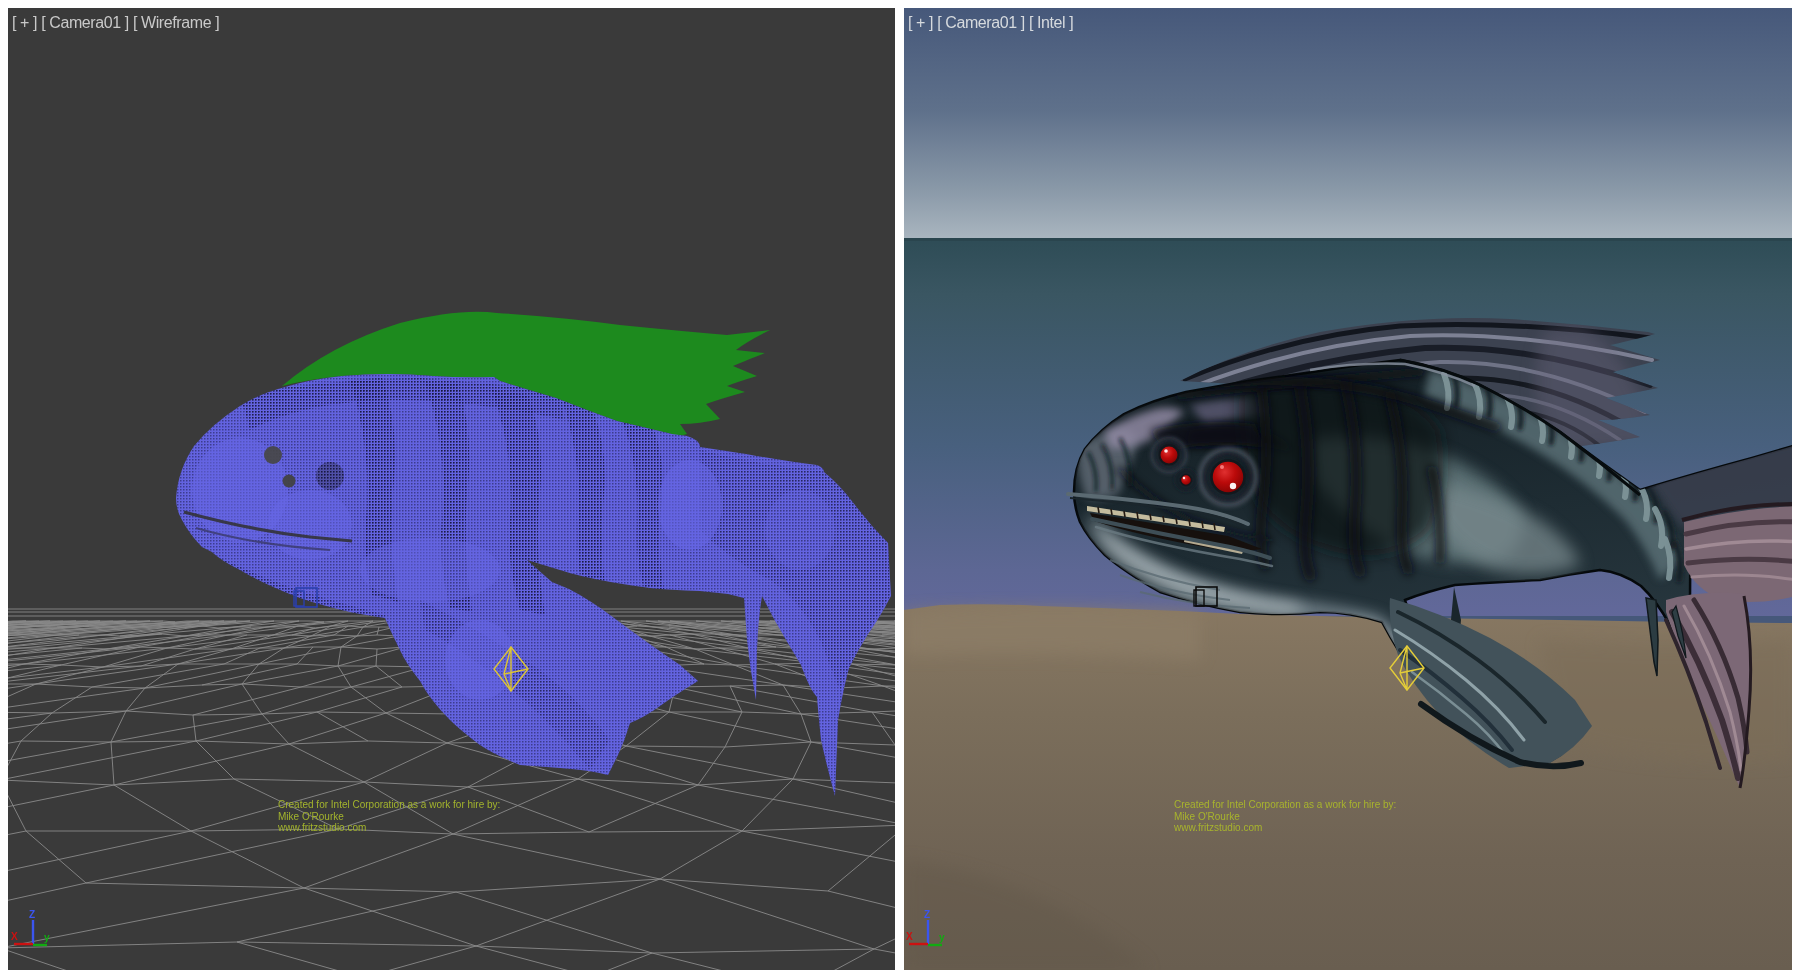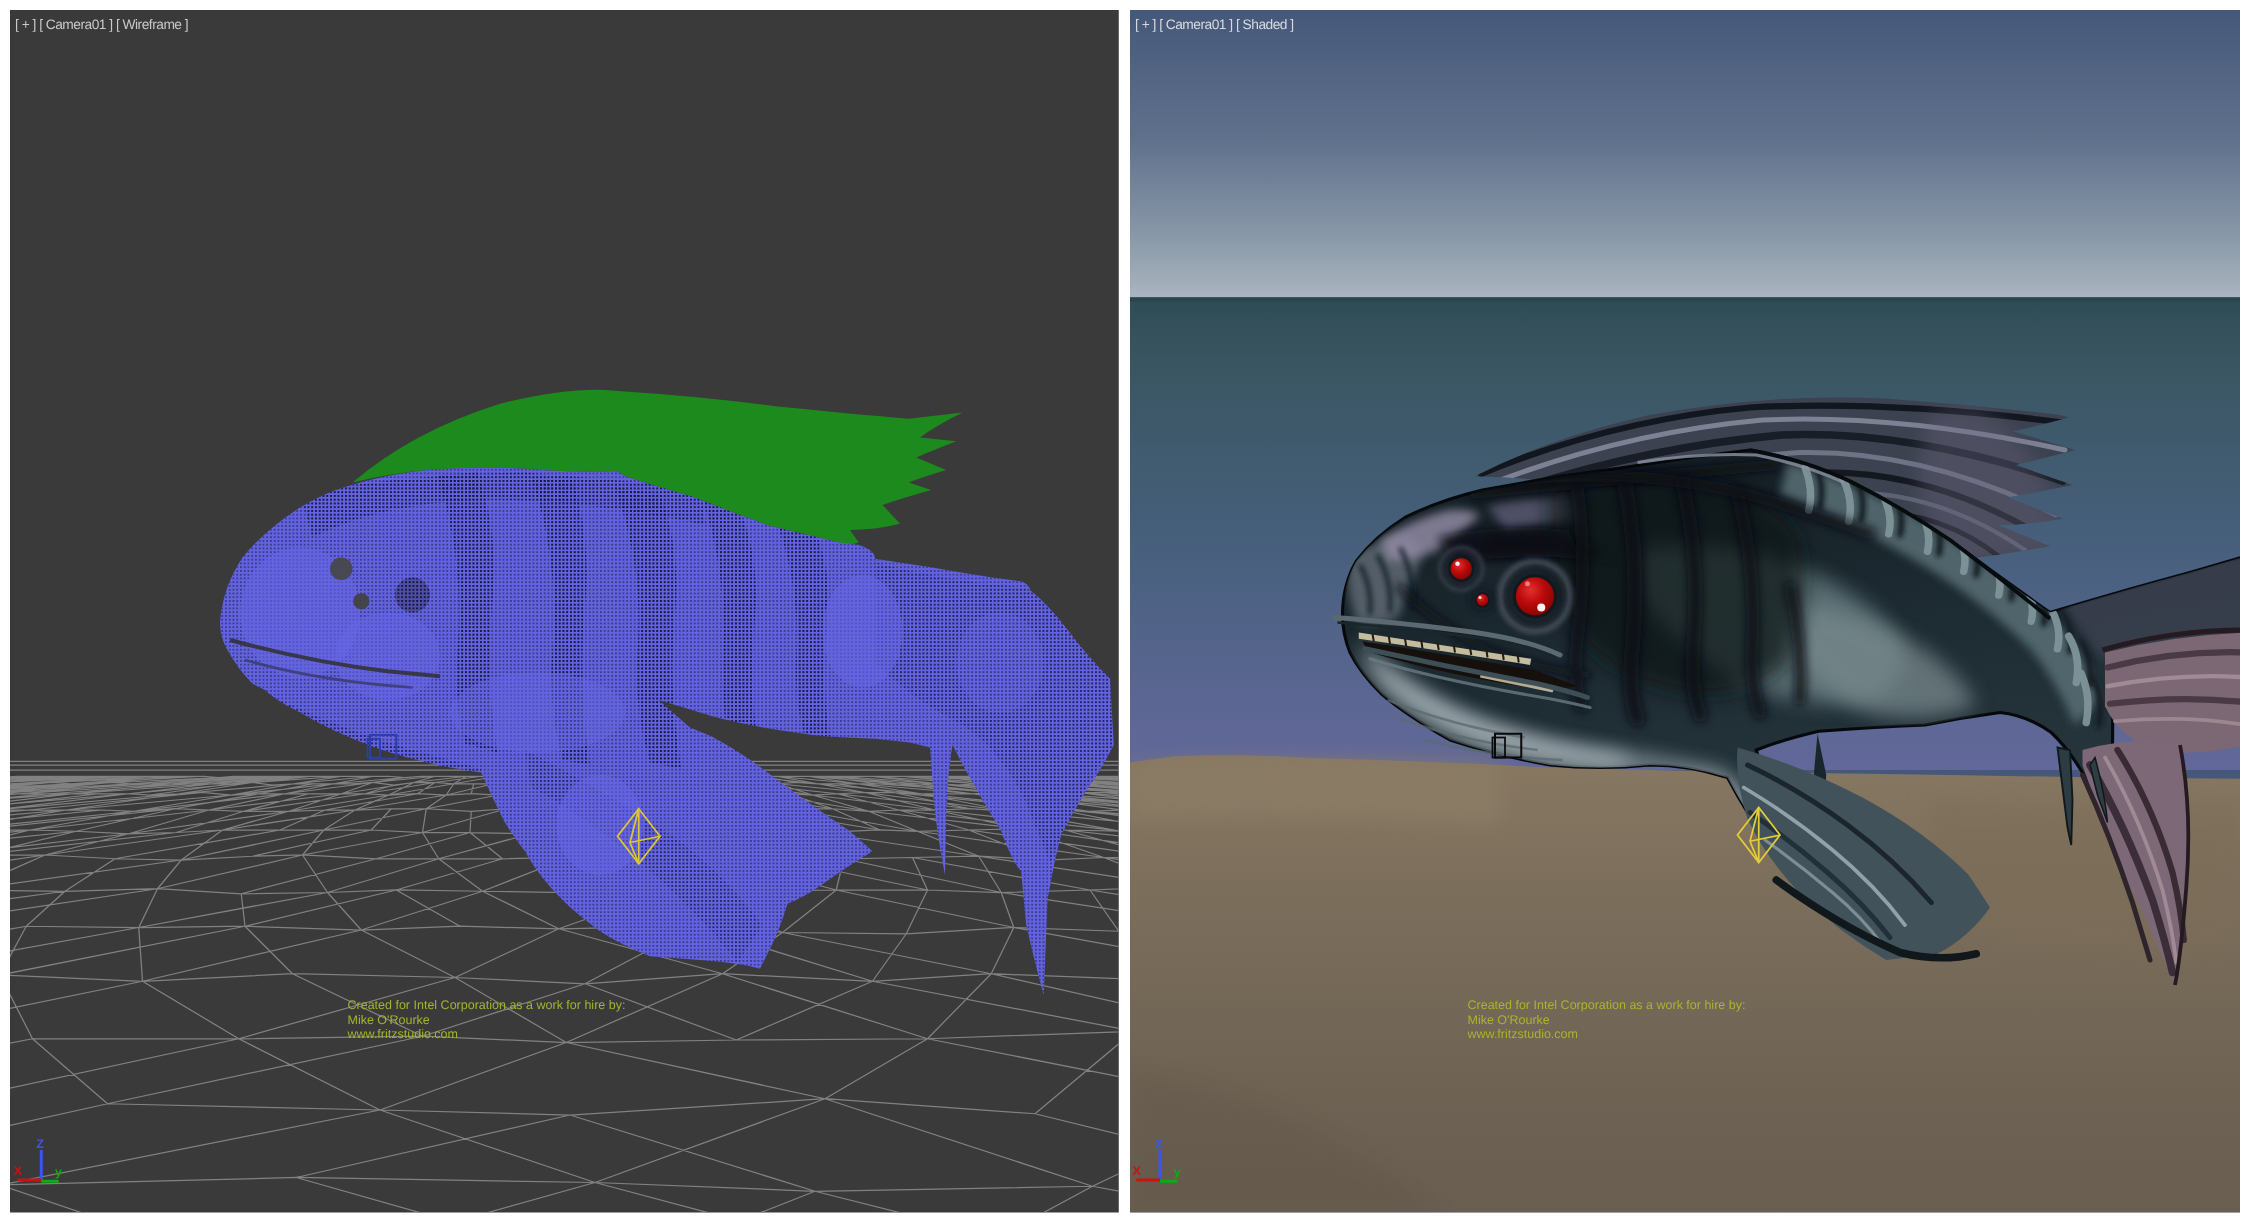--- a/index.html
+++ b/index.html
@@ -1,17 +1,17 @@
 <!DOCTYPE html>
 <html><head><meta charset="utf-8"><style>
 html,body{margin:0;padding:0;background:#ffffff;width:1800px;height:978px;overflow:hidden}
 body{font-family:"Liberation Sans",sans-serif;position:relative}
 .vp{position:absolute;top:8px;height:962px;overflow:hidden}
 svg{position:absolute;left:0;top:0;display:block}
-.lbl{position:absolute;top:6px;left:4px;font-size:11px;letter-spacing:-0.4px}
+.lbl{position:absolute;top:6px;left:4px;font-size:16px;letter-spacing:-0.4px}
 .cred{position:absolute;font-size:10px;font-weight:normal;line-height:11.5px;white-space:pre}
 </style></head><body>
 <div class="vp" id="vpL" style="left:8px;width:887px;background:#3a3a3a">
 <svg width="887" height="962" viewBox="8 8 887 962">
 <defs>
 <pattern id="st" width="3" height="3" patternUnits="userSpaceOnUse">
 <rect x="0" y="0" width="1.5" height="1.5" fill="#15153d"></rect>
 </pattern>
 <clipPath id="bclip">
           <path d="M176 498 Q178 470 194 446 Q212 424 240 406 Q260 394 278 389 Q310 379 342 376 Q388 372 433 376 Q462 378 494 377 L500 381 Q525 389 556 398 Q586 410 617 421 Q647 428 672 434 L687 436 Q700 440 700 447 L746 454 Q790 462 817 465 Q824 468 824 472 Q840 485 855 505 Q870 525 888 543 L891 596 Q879 619 868 634 Q858 650 849 668 Q843 690 838 720 L835 796 Q828 771 821 740 Q818 710 817 697 Q810 690 801 665 Q787 642 774 619 L762 596 Q758 620 757 650 L756 700 Q750 670 747 640 Q745 610 744 598 L728 594 L700 591 Q670 590 650 588 Q620 584 600 580 Q575 575 560 570 L527 560 Q538 570 552 582 L569 589 Q590 600 610 615 Q650 645 680 665 L698 681 Q675 695 660 706 Q645 717 630 723 Q625 740 618 755 L608 775 Q590 770 560 768 L520 765 Q495 755 480 745 Q460 730 450 720 Q430 700 420 681 Q405 662 400 650 Q390 630 385 618 Q365 615 350 612 Q320 605 300 598 Q265 585 240 570 Q220 560 212 552 L202 547 Q190 535 182 520 Q176 510 176 498 Z"></path>
@@ -272,17 +272,17 @@
 <path d="M1407 646 L1400 673 L1407 690 M1400 673 L1424 668 M1407 646 L1407 690"></path>
 </g>
 
 <path d="M928 944 L928 920" stroke="#3b55f0" stroke-width="2.4"></path>
 <path d="M928 944 L909 944" stroke="#cc1111" stroke-width="2.4"></path>
 <path d="M928 945 L942 945" stroke="#11aa11" stroke-width="2.4"></path>
 <text x="924" y="918" font-size="10" font-weight="bold" fill="#3b55f0">Z</text>
 <text x="906" y="940" font-size="10" font-weight="bold" fill="#cc1111">X</text>
 <text x="939" y="941" font-size="10" font-weight="bold" fill="#11aa11">y</text>
 </svg>
-<div class="lbl" style="color:#d6dade">[ + ] [ Camera01 ] [ Shaded ]</div>
+<div class="lbl" style="color:#d6dade">[ + ] [ Camera01 ] [ Intel ]</div>
 <div class="cred" style="left:270px;top:791px;color:#a8b42d">Created for Intel Corporation as a work for hire by:
 Mike O'Rourke
 www.fritzstudio.com</div>
 </div>
 
 </body></html>

